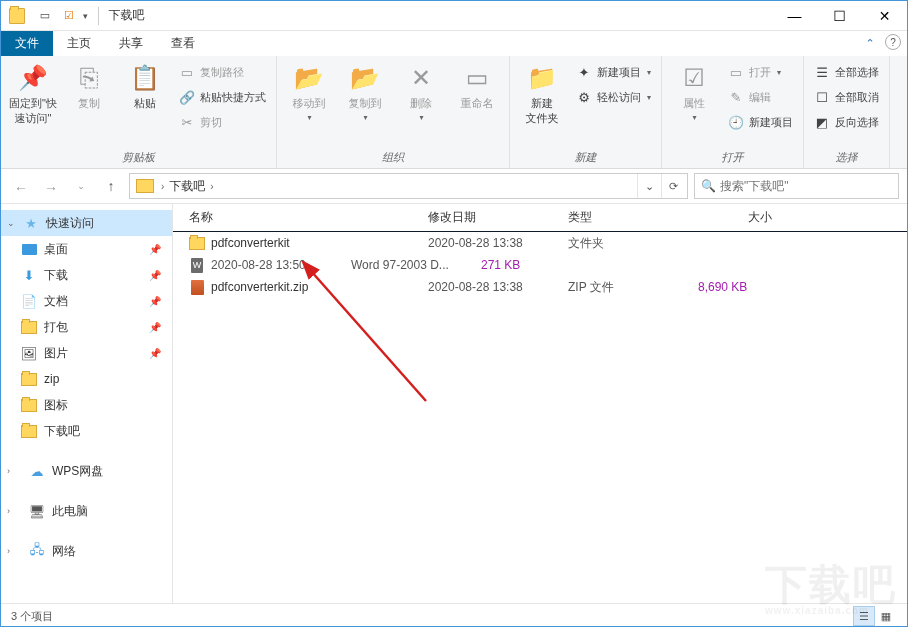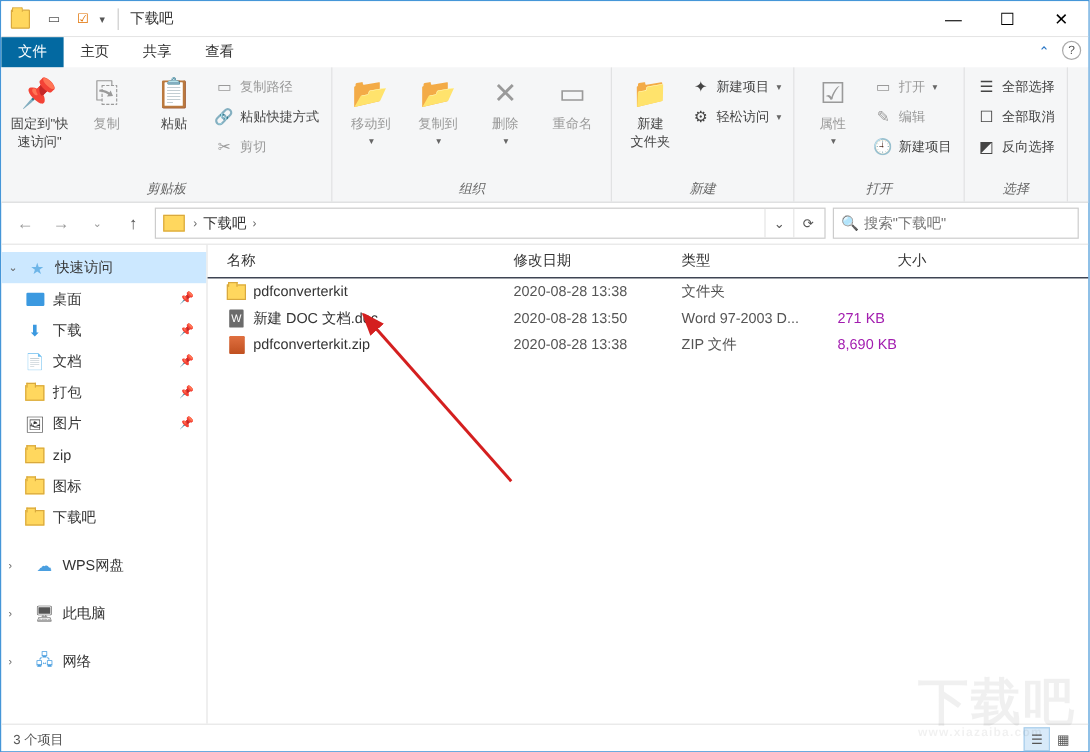--- a/index.html
+++ b/index.html
@@ -367,21 +367,20 @@
           </span>
     <span class="fname">pdfconverterkit</span>
     <span class="fdate">2020-08-28 13:38</span>
     <span class="ftype">文件夹</span>
     <span class="fsize"></span>
         </div>
         <div class="file-row">
           <span class="fico">
             <span class="i-doc">W</span>
           </span>
-    <span class="fname">新建 DOC 文档.doc</span>
     <span class="fdate">2020-08-28 13:50</span>
     <span class="ftype">Word 97-2003 D...</span>
     <span class="fsize">271 KB</span>
         </div>
         <div class="file-row">
           <span class="fico">
             <span class="i-zip"></span>
           </span>
     <span class="fname">pdfconverterkit.zip</span>
     <span class="fdate">2020-08-28 13:38</span>

